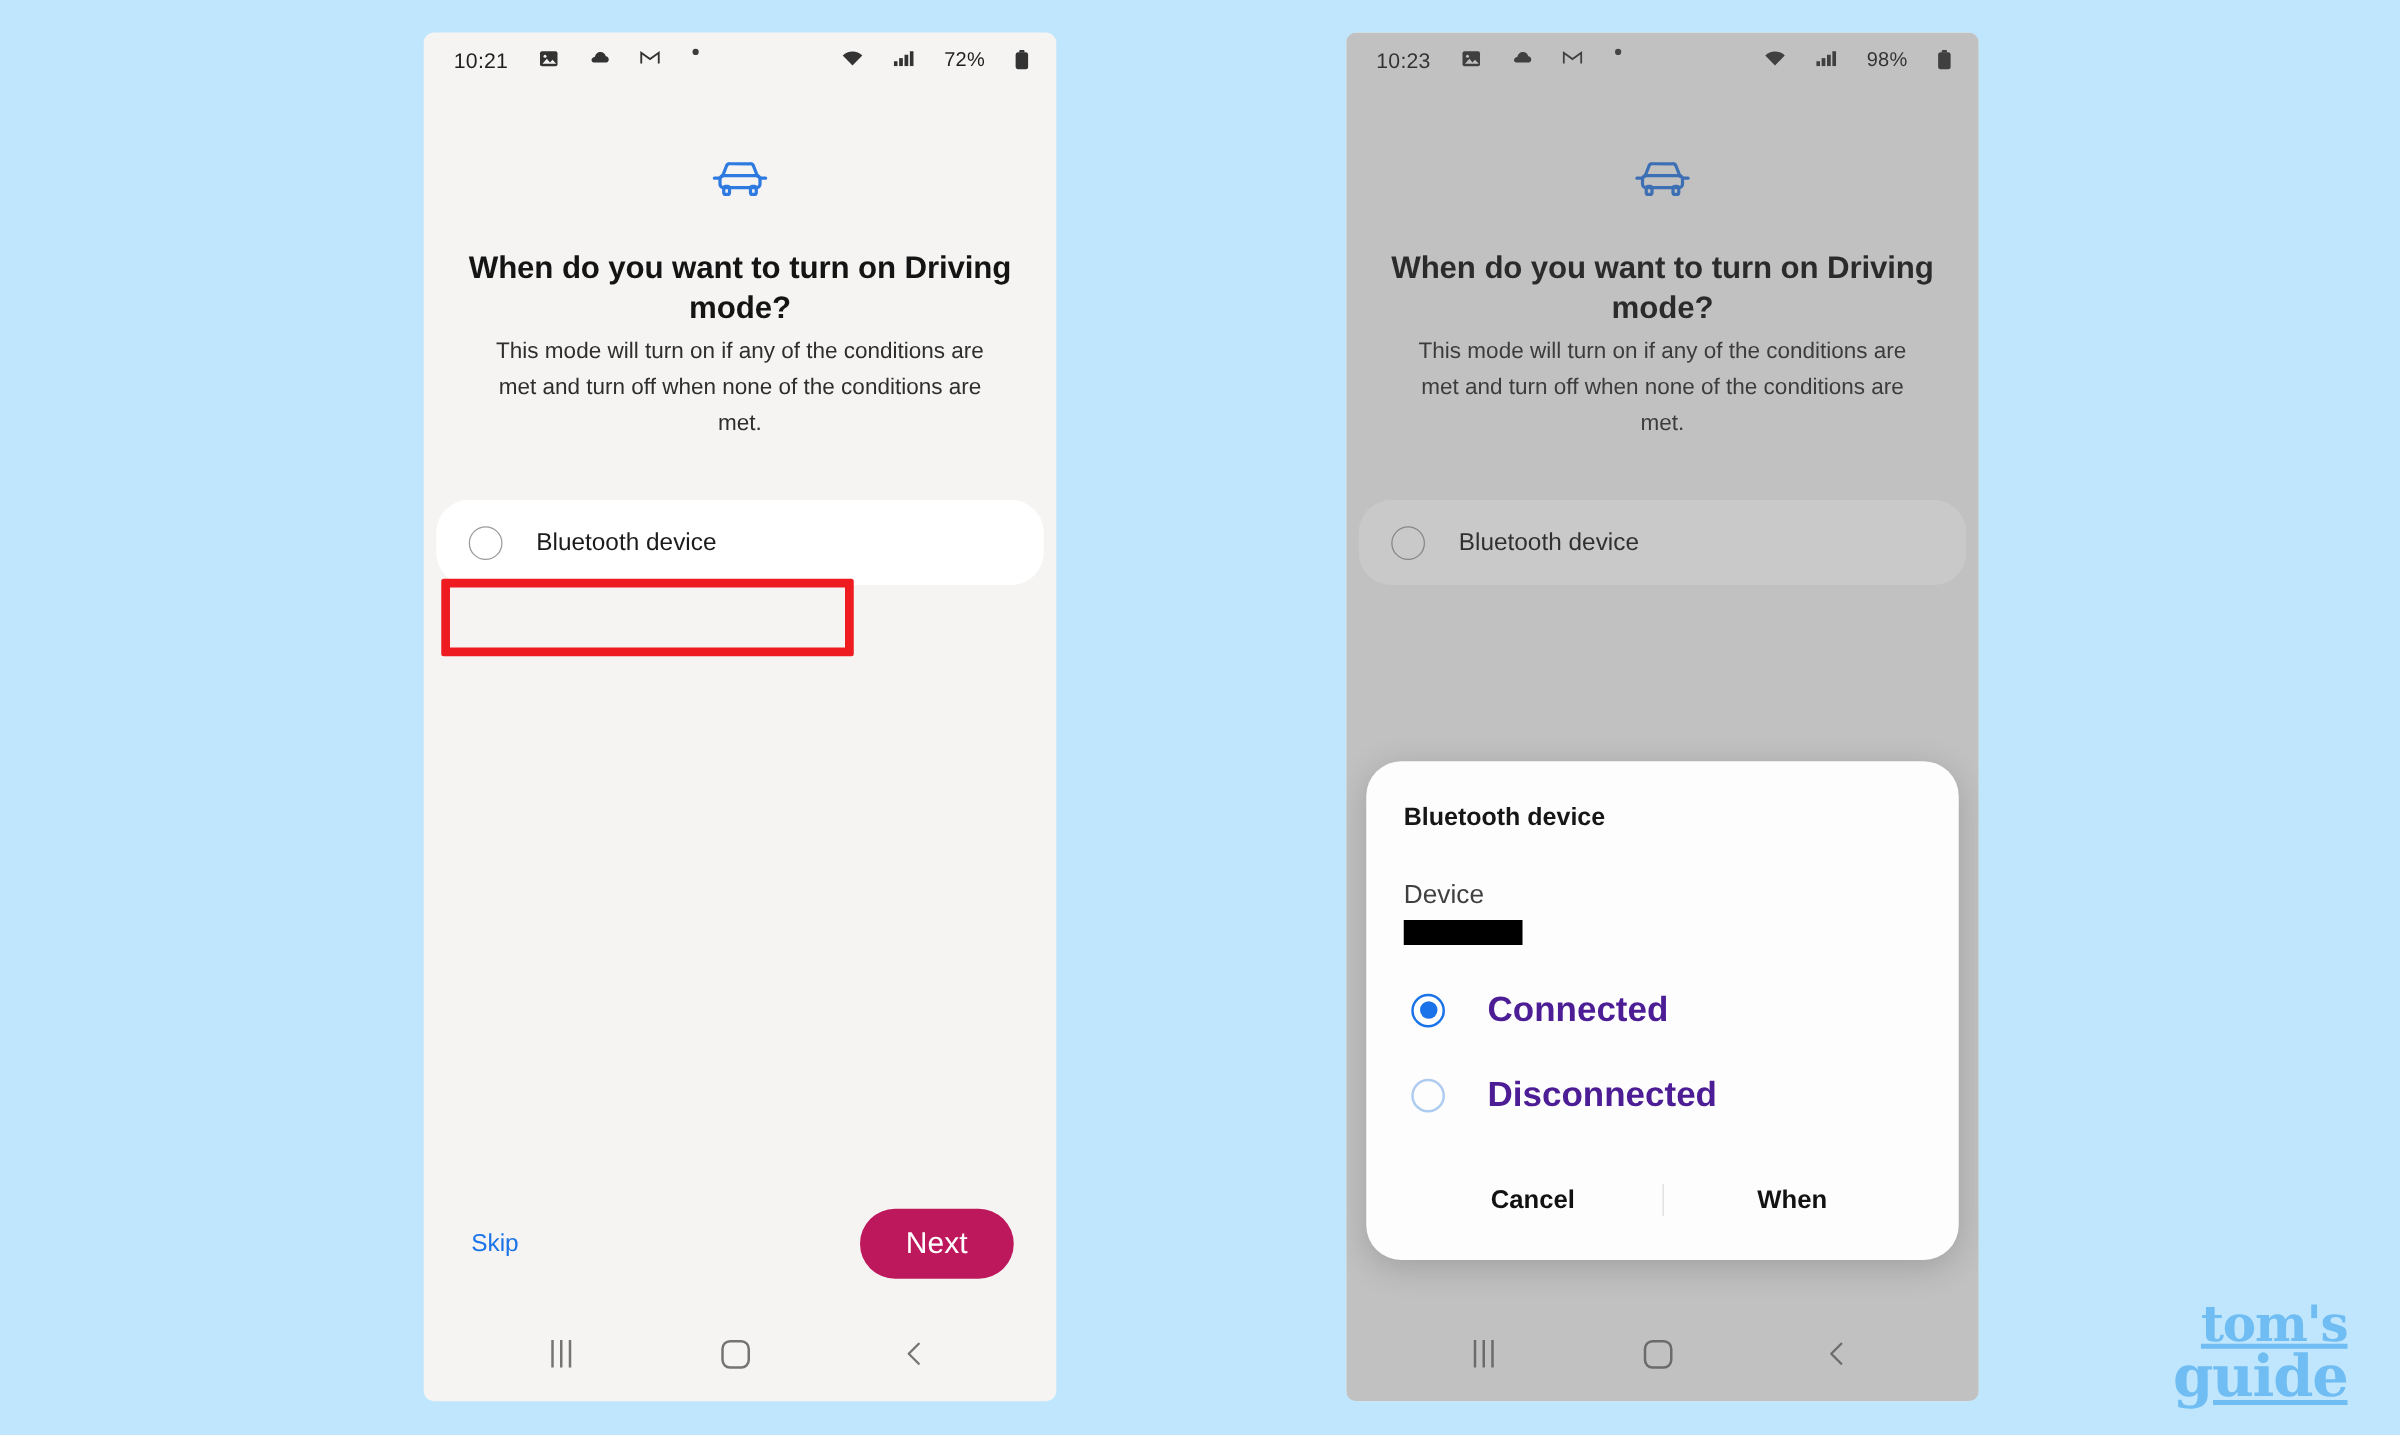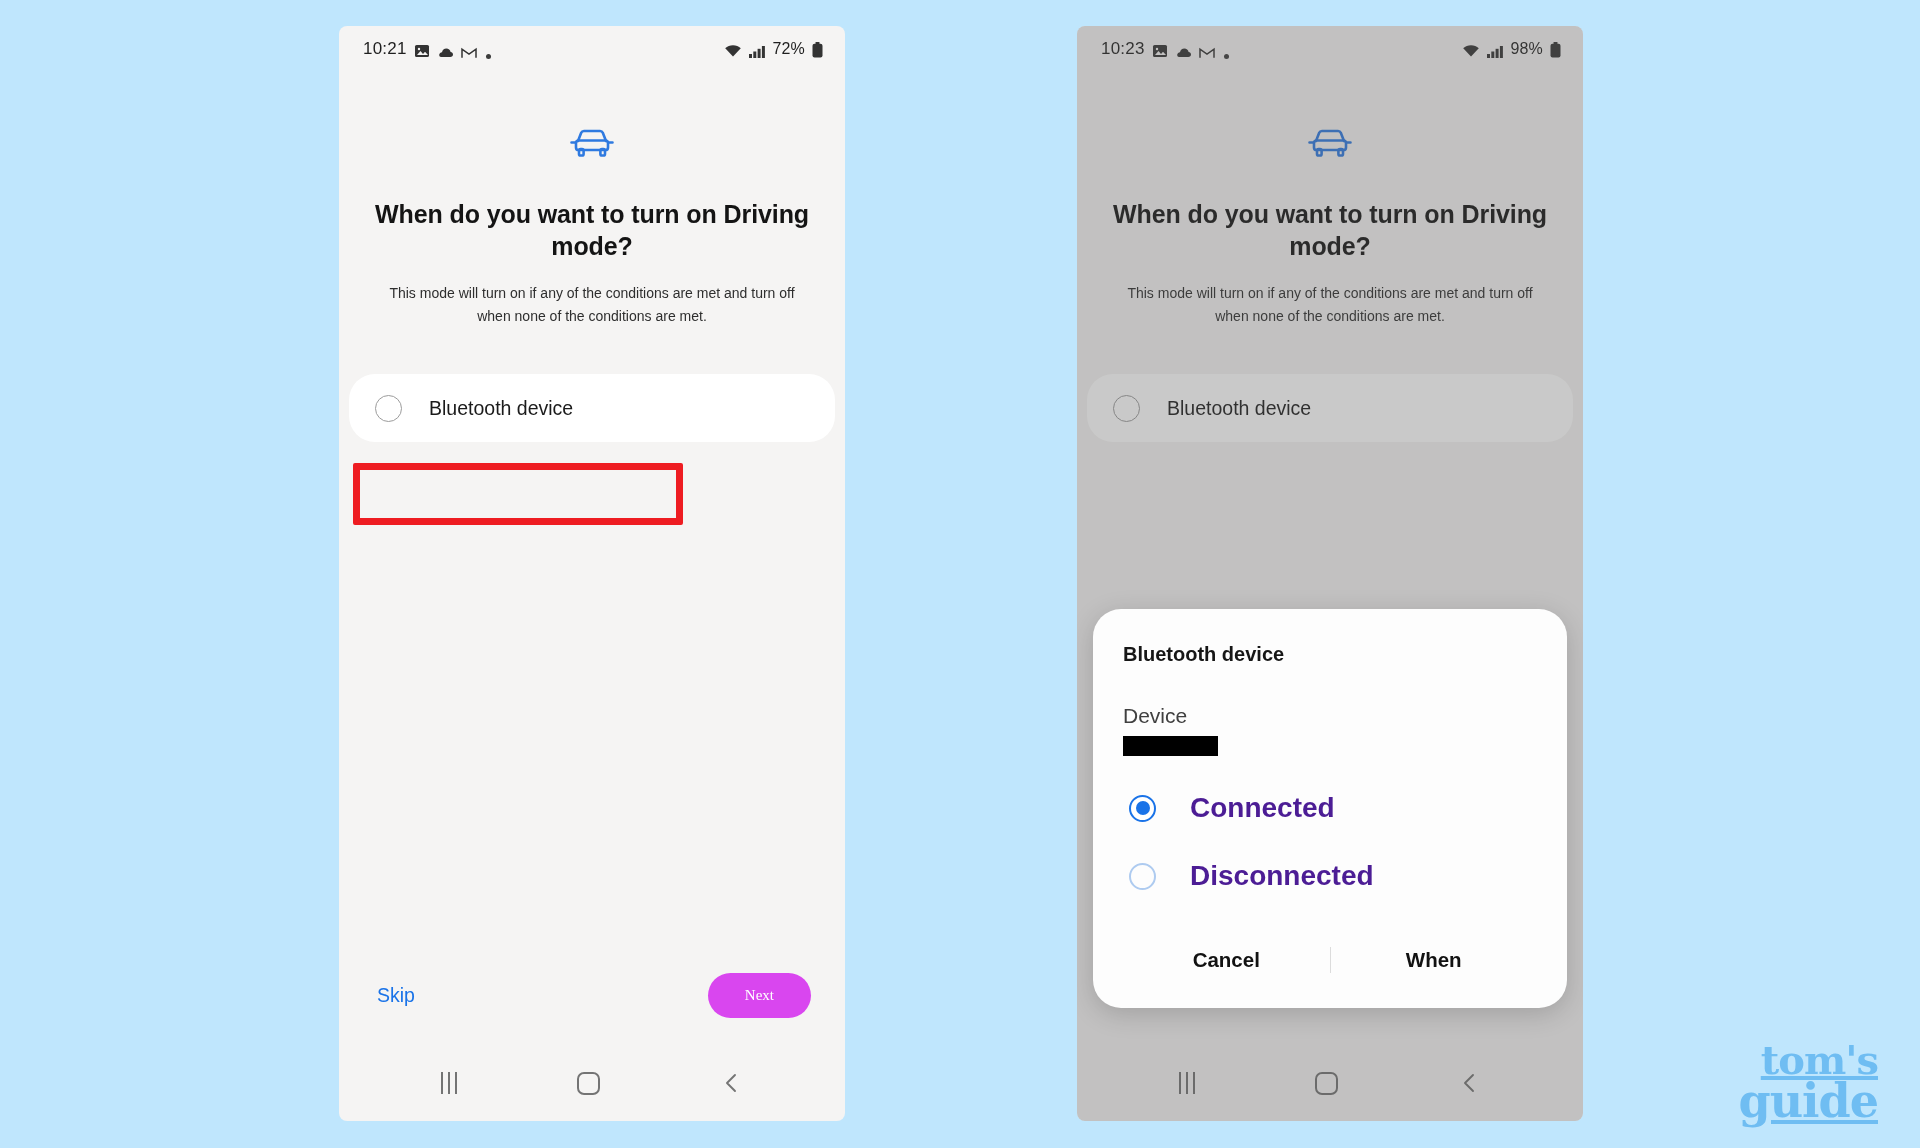--- a/index.html
+++ b/index.html
@@ -37,41 +37,41 @@
     position: relative;
     height: 46px;
     display: flex;
     align-items: center;
     justify-content: space-between;
     padding: 0 22px 0 24px;
     font-size: 16.5px;
     color: #1f1f1f;
     letter-spacing: .1px;
   }
-  .sb-left, .sb-right { display: flex; align-items: flex-end; gap: 7px; }
+  .sb-left, .sb-right { display: flex; align-items: flex-start; gap: 24px; }
   .sb-time { font-size: 17px; font-weight: 400; letter-spacing: .2px; }
   .sb-pct { font-size: 16px; letter-spacing: .2px; }
   .ic { display: inline-flex; align-items: center; justify-content: center; }
   .dot-ic { width: 5px; height: 5px; border-radius: 50%; background: #3c3c3c; display: inline-block; margin-left: 2px;}
 
   
   .content { position: relative; padding-top: 52px; }
   .car-wrap { display: flex; justify-content: center; margin-bottom: 38px; }
   .headline {
     font-size: 25px;
     font-weight: 700;
     color: #141414;
     text-align: center;
     line-height: 1.28;
     letter-spacing: -.1px;
     padding: 0 32px;
   }
   .subtext {
-    margin-top: 20px;
-    font-size: 14px;
+    margin-top: 4px;
+    font-size: 18px;
     color: #2e2e2e;
     text-align: center;
     line-height: 1.62;
     padding: 0 46px;
   }
 
   
   .opt-card {
     margin: 47px 10px 0 10px;
     background: #ffffff;
@@ -133,27 +133,27 @@
     align-items: center;
     justify-content: space-between;
     padding: 0 34px 0 38px;
   }
   .skip {
     color: #1a73e8;
     font-size: 19.5px;
     font-weight: 400;
   }
   .next-btn {
-    background: #d946ef;
+    background: #be185d;
     color: #ffffff;
-    font-size: 15px;
+    font-size: 24px;
     border: none;
     border-radius: 28px;
     padding: 14px 37px;
-    font-family: Liberation Serif, serif;
+    font-family: Liberation Sans, sans-serif;
   }
 
   
   .navbar {
     position: absolute;
     left: 0; right: 0; bottom: 0;
     height: 76px;
     display: flex;
     align-items: center;
     justify-content: space-around;

